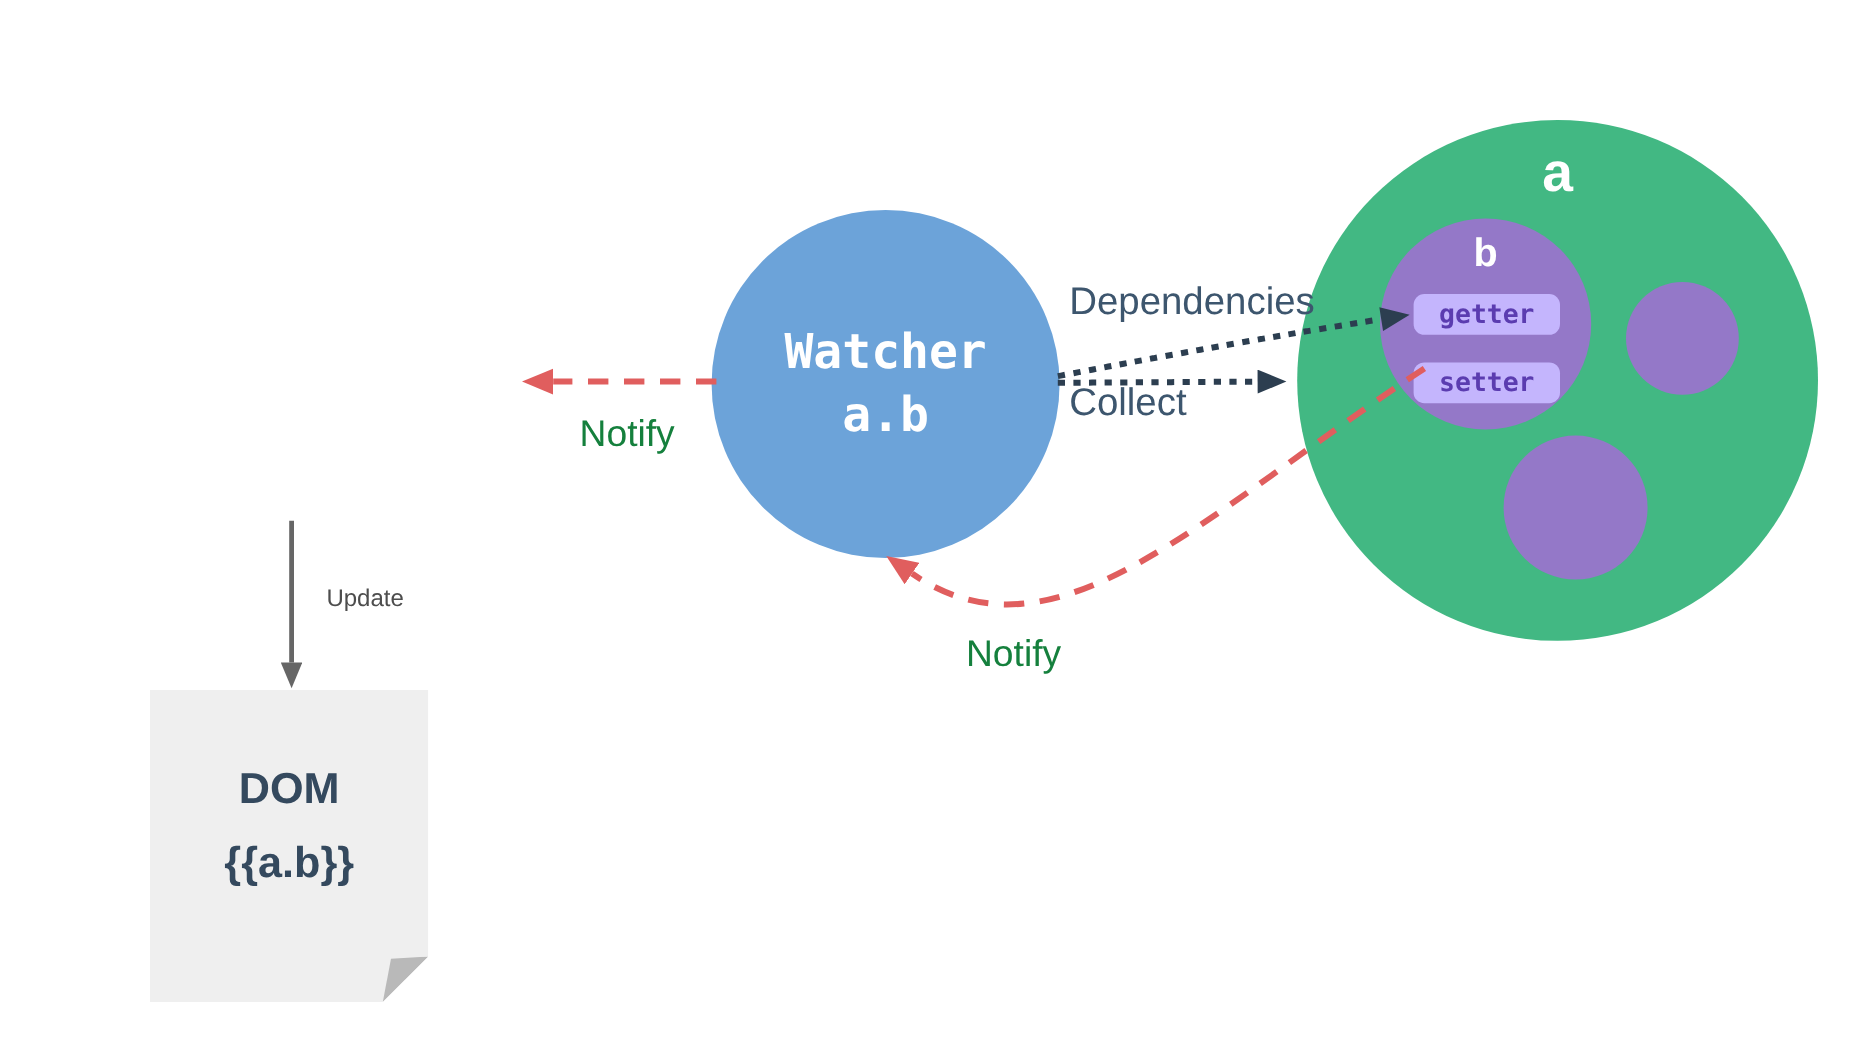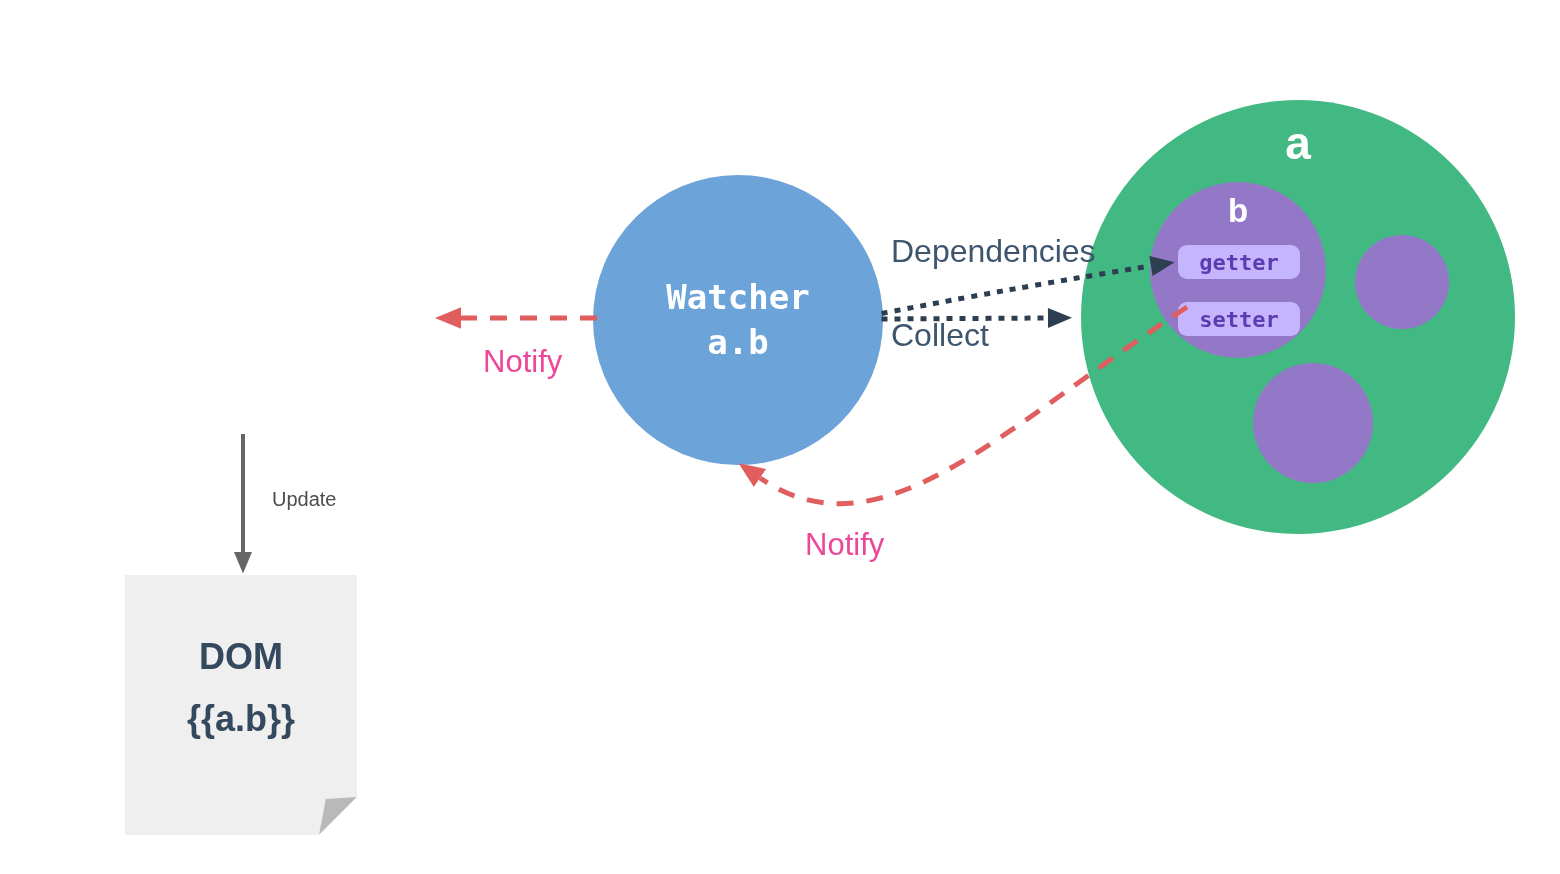--- a/index.html
+++ b/index.html
@@ -47,21 +47,21 @@
     background: #6CA3D9;
     display: flex;
     flex-direction: column;
     align-items: center;
     justify-content: center;
     gap: 8px;
   }
   .watcher-circle .line {
     font-family: "DejaVu Sans Mono", monospace;
     font-weight: bold;
-    font-size: 34px;
+    font-size: 40px;
     color: #ffffff;
     line-height: 1.1;
   }
 
   
   .data-circle {
     position: absolute;
     left: 1081px; top: 100px;
     width: 434px; height: 434px;
     border-radius: 50%;
@@ -144,21 +144,21 @@
   }
 
   
   .edge-label { position: absolute; white-space: pre-line; }
   .collect-label {
     left: 891px; top: 188px;
     font-size: 32px;
     line-height: 42px;
     color: #3D566E;
   }
-  .notify-label { font-size: 31px; color: #ec4899; }
+  .notify-label { font-size: 31px; color: #15803d; }
   .notify-top    { left: 483px; top: 344px; }
   .notify-bottom { left: 805px; top: 527px; }
   .update-label {
     left: 272px; top: 488px;
     font-size: 20px;
     color: #4D4D4D;
   }
 
   
   .arrows {

